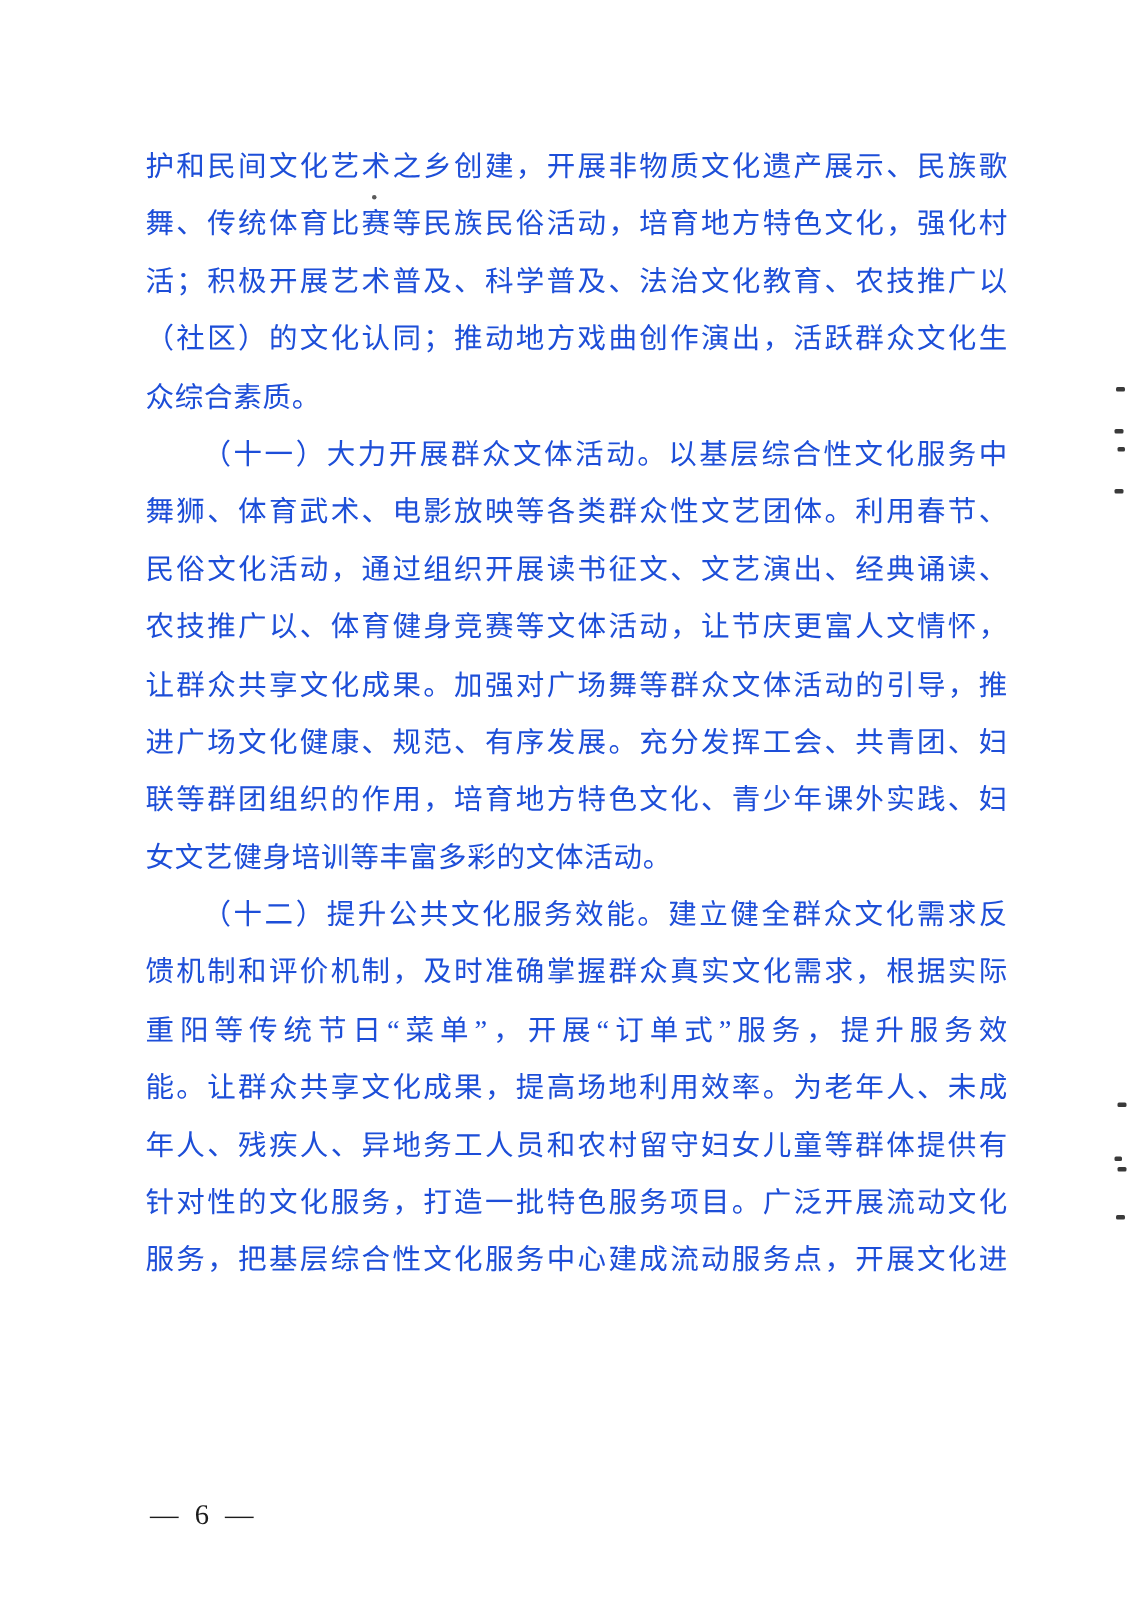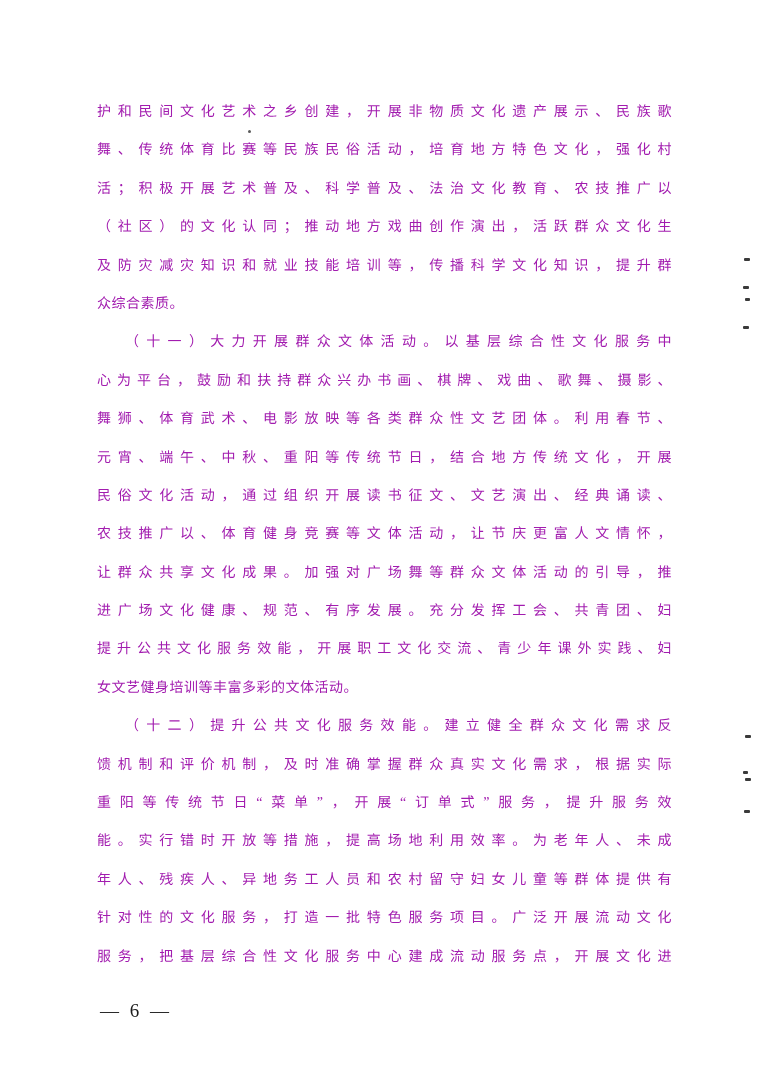--- a/index.html
+++ b/index.html
@@ -22,27 +22,27 @@
     top: 93px;
     width: 575px;
   }
   .para {
     margin: 0;
     padding: 0;
   }
   .line {
     height: 38.4px;
     line-height: 38.4px;
-    font-size: 14px;
+    font-size: 19px;
     letter-spacing: 0.5px;
     white-space: normal;
     overflow: hidden;
     text-align: justify;
     text-align-last: left;
-    color: #a21caf;
+    color: #1d4ed8;
   }
   .line.fill {
     text-align-last: justify;
   }
   .para.indent .line.first {
     text-indent: 2em;
   }
   .footer {
     position: absolute;
     left: 100px;
@@ -67,40 +67,37 @@
 <body>
 
 <div class="page">
 
   <div class="doc-body">
       <div class="para">
         <div class="line fill first">护和民间文化艺术之乡创建，开展非物质文化遗产展示、民族歌</div>
         <div class="line fill">舞、传统体育比赛等民族民俗活动，培育地方特色文化，强化村</div>
         <div class="line fill">活；积极开展艺术普及、科学普及、法治文化教育、农技推广以</div>
         <div class="line fill">（社区）的文化认同；推动地方戏曲创作演出，活跃群众文化生</div>
-        <div class="line fill">及防灾减灾知识和就业技能培训等，传播科学文化知识，提升群</div>
         <div class="line">众综合素质。</div>
       </div>
       <div class="para indent">
         <div class="line fill first">（十一）大力开展群众文体活动。以基层综合性文化服务中</div>
-        <div class="line fill">心为平台，鼓励和扶持群众兴办书画、棋牌、戏曲、歌舞、摄影、</div>
         <div class="line fill">舞狮、体育武术、电影放映等各类群众性文艺团体。利用春节、</div>
-        <div class="line fill">元宵、端午、中秋、重阳等传统节日，结合地方传统文化，开展</div>
         <div class="line fill">民俗文化活动，通过组织开展读书征文、文艺演出、经典诵读、</div>
         <div class="line fill">农技推广以、体育健身竞赛等文体活动，让节庆更富人文情怀，</div>
         <div class="line fill">让群众共享文化成果。加强对广场舞等群众文体活动的引导，推</div>
         <div class="line fill">进广场文化健康、规范、有序发展。充分发挥工会、共青团、妇</div>
-        <div class="line fill">提升公共文化服务效能，开展职工文化交流、青少年课外实践、妇</div>
+        <div class="line fill">联等群团组织的作用，培育地方特色文化、青少年课外实践、妇</div>
         <div class="line">女文艺健身培训等丰富多彩的文体活动。</div>
       </div>
       <div class="para indent">
         <div class="line fill first">（十二）提升公共文化服务效能。建立健全群众文化需求反</div>
         <div class="line fill">馈机制和评价机制，及时准确掌握群众真实文化需求，根据实际</div>
         <div class="line fill">重阳等传统节日“菜单”，开展“订单式”服务，提升服务效</div>
-        <div class="line fill">能。实行错时开放等措施，提高场地利用效率。为老年人、未成</div>
+        <div class="line fill">能。让群众共享文化成果，提高场地利用效率。为老年人、未成</div>
         <div class="line fill">年人、残疾人、异地务工人员和农村留守妇女儿童等群体提供有</div>
         <div class="line fill">针对性的文化服务，打造一批特色服务项目。广泛开展流动文化</div>
         <div class="line fill">服务，把基层综合性文化服务中心建成流动服务点，开展文化进</div>
       </div>
     </div>
 
   <div class="footer">— 6 —</div>
 
   <div class="artifact" style="left:744px; top:258px; width:6px; height:3px;"></div>
   <div class="artifact" style="left:743px; top:286px; width:6px; height:3px;"></div>

